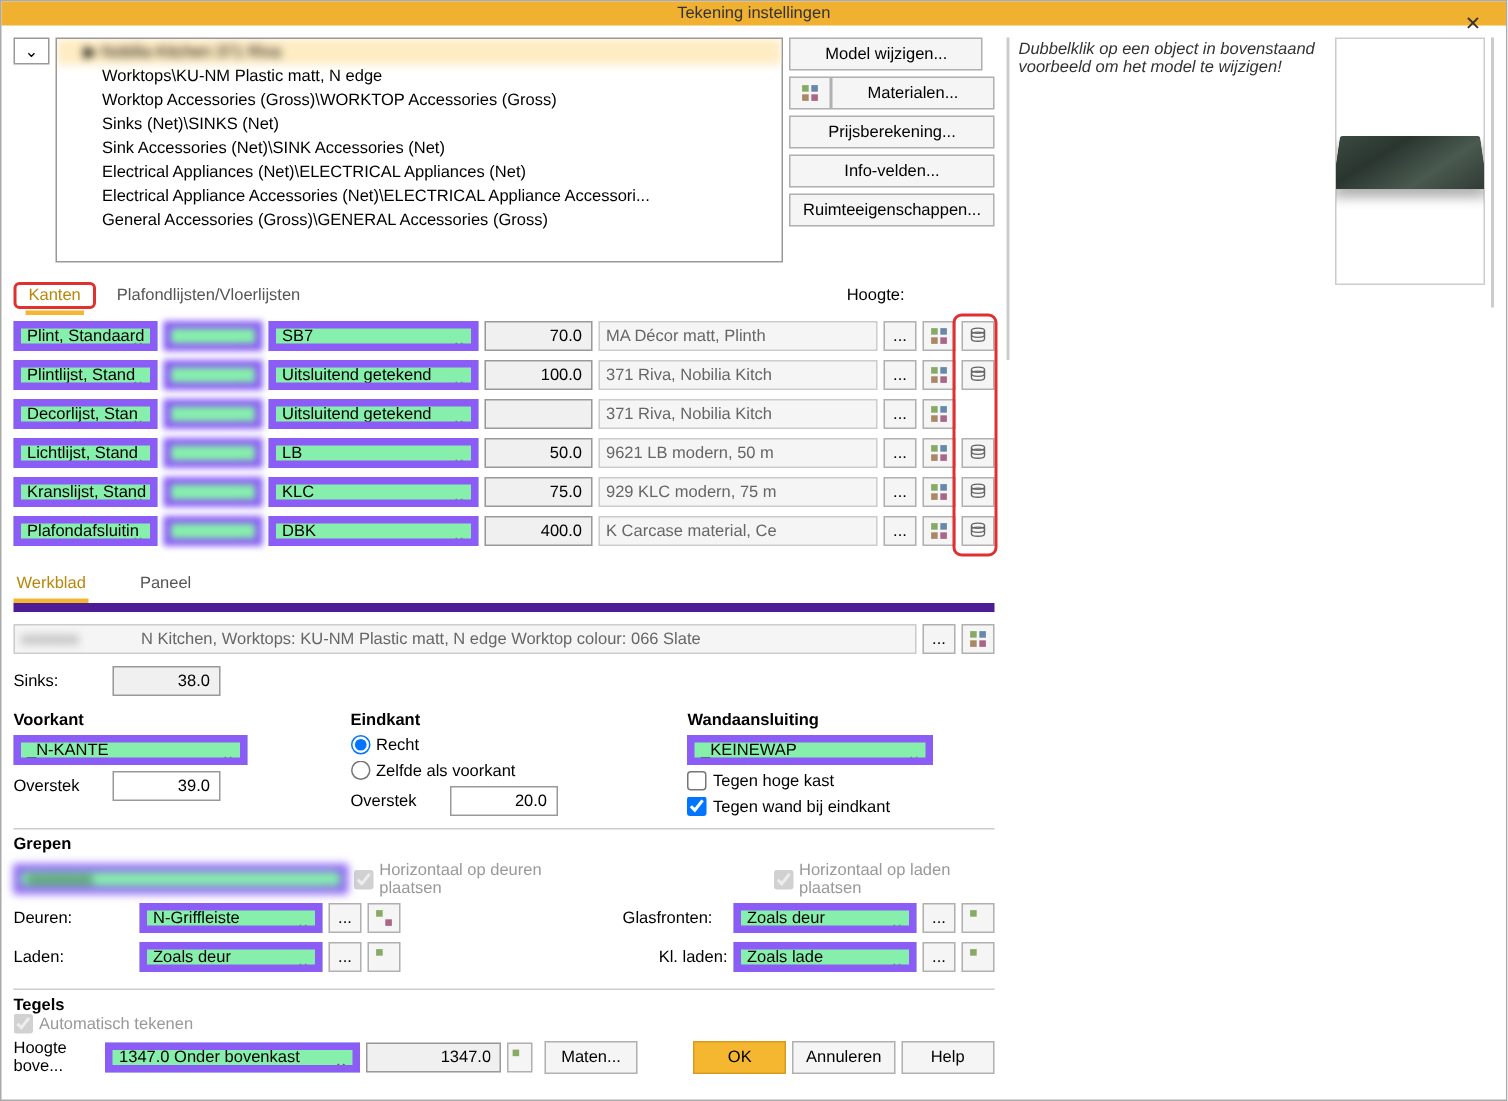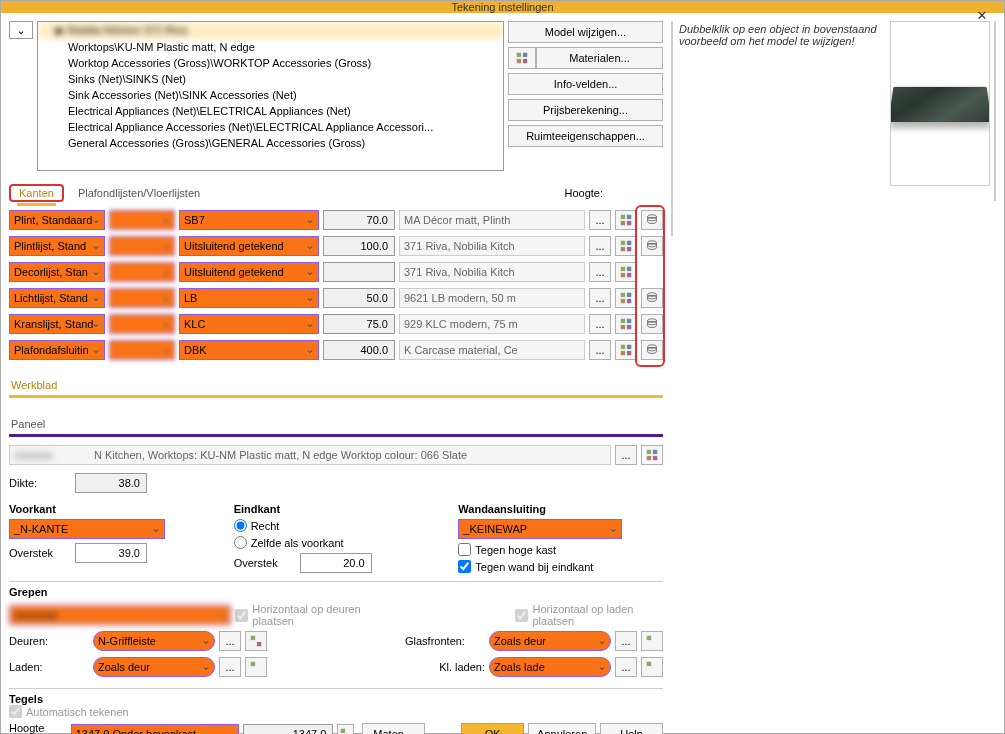--- a/index.html
+++ b/index.html
@@ -24,21 +24,21 @@
   .preview-box.small { height: 165px; }
   .kitchen-scene { width: 100%; height: 100%; background: linear-gradient(to bottom, #eeeae2 0%, #eeeae2 72%, #c97846 72%, #b5693c 100%); position: relative; }
   .marble-slab { width: 180px; height: 55px; background: linear-gradient(135deg, #3a4a42, #2a3530, #4a5a50, #303a35); border-radius: 2px; transform: perspective(400px) rotateX(50deg); box-shadow: 0 8px 10px rgba(0,0,0,0.3); }
   .hint-text { font-size: 11px; color: #333; padding: 2px; }
   .tabs-row { display: flex; align-items: center; gap: 12px; height: 24px; }
   .tab { padding: 4px 2px; cursor: pointer; color: #555; }
   .tab.active { color: #b8860b; border-bottom: 3px solid #f5b72f; font-weight: 500; }
   .red-highlight { border: 2px solid #e03030; border-radius: 4px; padding: 1px 6px; }
   .label-right { margin-left: auto; padding-right: 60px; }
   .grid-row { display: flex; gap: 4px; align-items: center; height: 22px; margin-bottom: 4px; position: relative; }
-  .dd { border: 1px solid #8b5cf6; background: #f97316; height: 20px; display: flex; align-items: center; padding: 0 4px; position: relative; overflow: hidden; white-space: nowrap; }
+  .dd { border: 5px solid #8b5cf6; background: #86efac; height: 20px; display: flex; align-items: center; padding: 0 4px; position: relative; overflow: hidden; white-space: nowrap; }
   .dd::after { content: "⌄"; position: absolute; right: 3px; top: 1px; font-size: 12px; color: #555; }
   .dd.w1 { width: 96px; }
   .dd.w2 { width: 66px; filter: blur(2px); }
   .dd.w3 { width: 140px; }
   .num-input { border: 1px solid #999; width: 72px; height: 20px; text-align: right; padding: 0 6px; background: #f0f0f0; font-family: inherit; font-size: 11px; }
   .num-input.white { background: #fff; }
   .txt-ro { border: 1px solid #ccc; background: #f5f5f5; height: 20px; padding: 4px 4px; display: flex; align-items: center; overflow: hidden; flex: 1; white-space: nowrap; color: #666; }
   .dots-btn { width: 22px; height: 20px; border: 1px solid #b0b0b0; background: #f5f5f5; display:flex; align-items:center; justify-content:center; cursor:pointer; }
   .kanten-grid { position: relative; }
   .red-col-overlay { position: absolute; right: -2px; top: -4px; width: 30px; height: 162px; border: 2px solid #e03030; border-radius: 6px; pointer-events: none; }
@@ -48,26 +48,26 @@
   .three-col { display: flex; gap: 20px; margin-top: 6px; }
   .col3 { flex: 1; display: flex; flex-direction: column; gap: 4px; }
   .field-row { display: flex; align-items: center; gap: 6px; }
   .field-row label { flex: 0 0 60px; }
   .radio-row, .check-row { display: flex; align-items: center; gap: 4px; }
   .radio-row input, .check-row input { margin: 0; }
   .bold { font-weight: bold; }
   .greyed { color: #999; }
   .grepen-row { display: flex; align-items: center; gap: 4px; height: 26px; }
   .grepen-row .lbl { width: 80px; }
-  .grepen-dd { flex: 1; border-radius: 10px; }
+  .grepen-dd { flex: 1; }
   .btn.primary { background: #f5b72f; border-color: #d99a20; }
   .spacer { flex: 1; }
   svg.ico { width: 14px; height: 14px; }
   .blur { filter: blur(3px); }
-  .worktop-tabs { display: flex; gap: 16px; border-bottom: 3px solid #4c1d95; flex-direction: column; }
+  .worktop-tabs { display: flex; gap: 32px; border-bottom: 6px solid #4c1d95; }
 </style>
 </head>
 <body>
 
 <div class="window">
   <div class="title-bar">
     <span>Tekening instellingen</span>
     <div class="close">✕</div>
   </div>
 
@@ -80,34 +80,34 @@
           <div class="item selected expander blur">▶ <span>Nobilia Kitchen 371 Riva</span></div>
           <div class="item">Worktops\KU-NM Plastic matt, N edge</div>
           <div class="item">Worktop Accessories (Gross)\WORKTOP Accessories (Gross)</div>
           <div class="item">Sinks (Net)\SINKS (Net)</div>
           <div class="item">Sink Accessories (Net)\SINK Accessories (Net)</div>
           <div class="item">Electrical Appliances (Net)\ELECTRICAL Appliances (Net)</div>
           <div class="item">Electrical Appliance Accessories (Net)\ELECTRICAL Appliance Accessori...</div>
           <div class="item">General Accessories (Gross)\GENERAL Accessories (Gross)</div>
         </div>
         <div class="right-buttons">
-          <div class="btn" style="width:155px">Model wijzigen...</div>
+          <div class="btn" style="width:129px">Model wijzigen...</div>
           <div class="btn-row">
             <div class="icon-btn">
                 <svg class="ico" viewBox="0 0 16 16">
                   <rect x="2" y="2" width="5" height="5" fill="#8a6"></rect>
                   <rect x="9" y="2" width="5" height="5" fill="#68a"></rect>
                   <rect x="2" y="9" width="5" height="5" fill="#a86"></rect>
                   <rect x="9" y="9" width="5" height="5" fill="#a68"></rect>
                 </svg>
               </div>
             <div class="btn" style="flex:1">Materialen...</div>
           </div>
+          <div class="btn">Prijsberekening...</div>
           <div class="btn">Info-velden...</div>
-          <div class="btn">Prijsberekening...</div>
           <div class="btn">Ruimteeigenschappen...</div>
         </div>
       </div>
 
       <div class="tabs-row" style="margin-top:6px">
         <span class="red-highlight">
           <span class="tab active">Kanten</span>
         </span>
         <span class="tab">Plafondlijsten/Vloerlijsten</span>
         <span class="label-right">Hoogte:</span>
@@ -270,21 +270,21 @@
         <div class="dots-btn">
             <svg class="ico" viewBox="0 0 16 16">
               <rect x="2" y="2" width="5" height="5" fill="#8a6"></rect>
               <rect x="9" y="2" width="5" height="5" fill="#68a"></rect>
               <rect x="2" y="9" width="5" height="5" fill="#a86"></rect>
               <rect x="9" y="9" width="5" height="5" fill="#a68"></rect>
             </svg>
           </div>
       </div>
       <div class="field-row" style="margin-top:4px">
-        <label>Dikte:</label>
+        <label>Sinks:</label>
         <input class="num-input" value="38.0" style="">
       </div>
 
       <div class="three-col">
         <div class="col3">
           <div class="bold">Voorkant</div>
           <div class="dd" style="width:156px">
               <span>_N-KANTE</span>
             </div>
           <div class="field-row">
@@ -343,21 +343,21 @@
               <span>N-Griffleiste</span>
             </div>
           <div class="dots-btn">...</div>
           <div class="dots-btn">
               <svg class="ico" viewBox="0 0 16 16">
                 <rect x="2" y="2" width="5" height="5" fill="#8a6"></rect>
                 <rect x="9" y="9" width="5" height="5" fill="#a68"></rect>
               </svg>
             </div>
           <div style="width:130px"></div>
-          <span class="lbl" style="text-align:left">Glasfronten:</span>
+          <span class="lbl" style="text-align:center">Glasfronten:</span>
           <div class="dd grepen-dd" style="max-width:245px">
               <span>Zoals deur</span>
             </div>
           <div class="dots-btn">...</div>
           <div class="dots-btn">
               <svg class="ico" viewBox="0 0 16 16">
                 <rect x="2" y="2" width="5" height="5" fill="#8a6"></rect>
               </svg>
             </div>
         </div>

